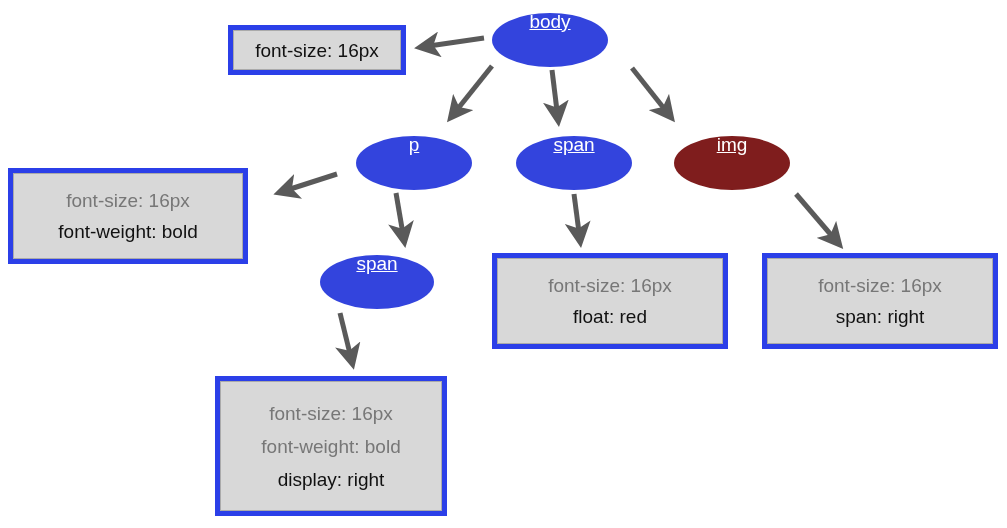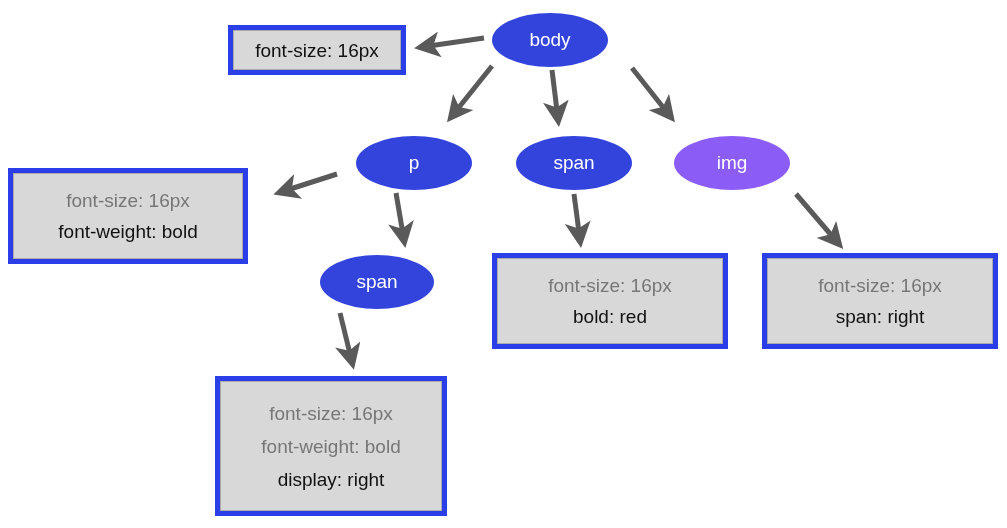--- a/index.html
+++ b/index.html
@@ -27,27 +27,27 @@
     top: 0;
     width: 1007px;
     height: 528px;
     pointer-events: none;
   }
   .node {
     position: absolute;
     border-radius: 50%;
     background: #3344dd;
     display: flex;
-    align-items: center;
     justify-content: center;
     color: #ffffff;
     font-size: 19px;
     font-family: "Liberation Sans", sans-serif;
     line-height: 1;
     box-sizing: border-box;
+    text-decoration: underline;
   }
   .node-label {
     display: block;
     transform: translateY(-1px);
   }
   .prop-box {
     position: absolute;
     box-sizing: border-box;
     background: #d8d8d8;
     border: 5px solid #2b3fe8;
@@ -99,38 +99,38 @@
   <div id="nodes-layer">
       <div class="node" style="left: 492px; top: 13px; width: 116px; height: 54px; background: rgb(51, 68, 221); color: rgb(255, 255, 255);">
         <span class="node-label">body</span>
       </div>
       <div class="node" style="left: 356px; top: 136px; width: 116px; height: 54px; background: rgb(51, 68, 221); color: rgb(255, 255, 255);">
         <span class="node-label">p</span>
       </div>
       <div class="node" style="left: 516px; top: 136px; width: 116px; height: 54px; background: rgb(51, 68, 221); color: rgb(255, 255, 255);">
         <span class="node-label">span</span>
       </div>
-      <div class="node" style="left: 674px; top: 136px; width: 116px; height: 54px; background: #8b5cf6; color: rgb(255, 255, 255);">
+      <div class="node" style="left: 674px; top: 136px; width: 116px; height: 54px; background: #7f1d1d; color: rgb(255, 255, 255);">
         <span class="node-label">img</span>
       </div>
       <div class="node" style="left: 320px; top: 255px; width: 114px; height: 54px; background: rgb(51, 68, 221); color: rgb(255, 255, 255);">
         <span class="node-label">span</span>
       </div>
     </div>
   <div id="boxes-layer">
       <div class="prop-box" style="left: 228px; top: 25px; width: 178px; height: 50px; background: rgb(216, 216, 216); border-color: rgb(43, 63, 232);">
         <div class="prop-line prop-own" style="color: rgb(17, 17, 17);">font-size: 16px</div>
       </div>
       <div class="prop-box" style="left: 8px; top: 168px; width: 240px; height: 96px; background: rgb(216, 216, 216); border-color: rgb(43, 63, 232);">
         <div class="prop-line prop-inherited" style="color: rgb(119, 119, 119);">font-size: 16px</div>
         <div class="prop-line prop-own" style="color: rgb(17, 17, 17); margin-top: 12px;">font-weight: bold</div>
       </div>
       <div class="prop-box" style="left: 492px; top: 253px; width: 236px; height: 96px; background: rgb(216, 216, 216); border-color: rgb(43, 63, 232);">
         <div class="prop-line prop-inherited" style="color: rgb(119, 119, 119);">font-size: 16px</div>
-        <div class="prop-line prop-own" style="color: rgb(17, 17, 17); margin-top: 12px;">bold: red</div>
+        <div class="prop-line prop-own" style="color: rgb(17, 17, 17); margin-top: 12px;">float: red</div>
       </div>
       <div class="prop-box" style="left: 762px; top: 253px; width: 236px; height: 96px; background: rgb(216, 216, 216); border-color: rgb(43, 63, 232);">
         <div class="prop-line prop-inherited" style="color: rgb(119, 119, 119);">font-size: 16px</div>
         <div class="prop-line prop-own" style="color: rgb(17, 17, 17); margin-top: 12px;">span: right</div>
       </div>
       <div class="prop-box" style="left: 215px; top: 376px; width: 232px; height: 140px; background: rgb(216, 216, 216); border-color: rgb(43, 63, 232);">
         <div class="prop-line prop-inherited" style="color: rgb(119, 119, 119);">font-size: 16px</div>
         <div class="prop-line prop-inherited" style="color: rgb(119, 119, 119); margin-top: 14px;">font-weight: bold</div>
         <div class="prop-line prop-own" style="color: rgb(17, 17, 17); margin-top: 14px;">display: right</div>
       </div>

